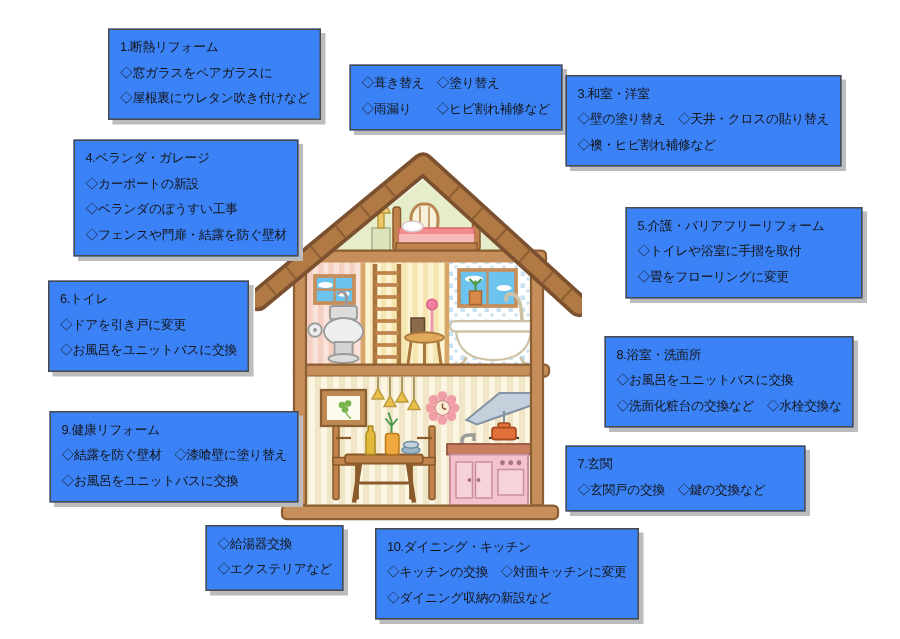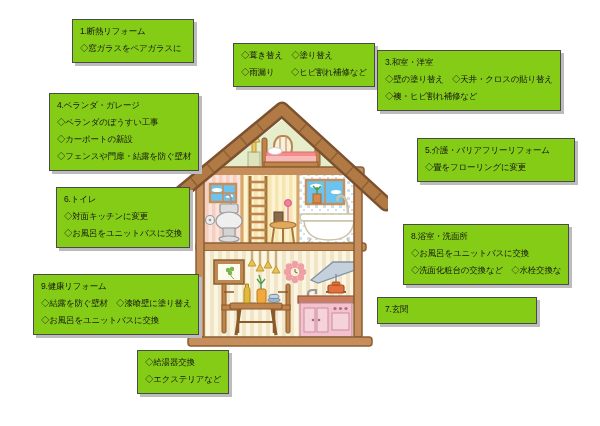--- a/index.html
+++ b/index.html
@@ -1,21 +1,21 @@
 <!DOCTYPE html>
 <html><head>
 <meta charset="utf-8">
 <style>
   html,body{margin:0;padding:0;background:#ffffff;}
   .canvas{
     position:relative;width:600px;height:426px;background:#ffffff;
     font-family:"Liberation Sans",sans-serif;overflow:hidden;
   }
   .box{
-    position:absolute;background:#84cc16;border:1px solid #4a4a4a;
+    position:absolute;background:#3b82f6;border:1px solid #4a4a4a;
     box-shadow:3px 3px 0 #bcbcbc;padding:3px 7px 5px 7px;
     white-space:nowrap;width:max-content;box-sizing:border-box;
   }
   .bt,.bl{font-size:8.5px;line-height:17px;color:#141414;letter-spacing:-0.2px;}
   .house{position:absolute;left:170px;top:100px;width:218px;height:250px;}
 </style>
 </head>
 <body>
 
 <div class="canvas">
@@ -255,66 +255,74 @@
         <line x1="211.1" y1="92.7" x2="204.3" y2="100.1"></line>
       </g>
     </g>
 
     <rect x="18" y="237" width="184" height="9" rx="3" fill="#C58E5B" stroke="#8C5F33" stroke-width="1.5"></rect>
   </svg>
 
   <div class="box" style="left:72px;top:19px;min-width:122px">
     <div class="bt">1.断熱リフォーム</div>
     <div class="bl">◇窓ガラスをペアガラスに</div>
+    <div class="bl">◇屋根裏にウレタン吹き付けなど</div>
   </div>
 
   <div class="box" style="left:233px;top:43px;min-width:116px">
     <div class="bl">◇葺き替え　◇塗り替え</div>
     <div class="bl">◇雨漏り　　◇ヒビ割れ補修など</div>
   </div>
 
   <div class="box" style="left:377px;top:50px;min-width:144px">
     <div class="bt">3.和室・洋室</div>
     <div class="bl">◇壁の塗り替え　◇天井・クロスの貼り替え</div>
     <div class="bl">◇襖・ヒビ割れ補修など</div>
   </div>
 
   <div class="box" style="left:49px;top:93px;min-width:126px">
     <div class="bt">4.ベランダ・ガレージ</div>
+    <div class="bl">◇カーポートの新設</div>
     <div class="bl">◇ベランダのぼうすい工事</div>
-    <div class="bl">◇カーポートの新設</div>
     <div class="bl">◇フェンスや門扉・結露を防ぐ壁材</div>
   </div>
 
   <div class="box" style="left:417px;top:138px;min-width:158px">
     <div class="bt">5.介護・バリアフリーリフォーム</div>
+    <div class="bl">◇トイレや浴室に手摺を取付</div>
     <div class="bl">◇畳をフローリングに変更</div>
   </div>
 
-  <div class="box" style="left:56px;top:187px;min-width:128px">
+  <div class="box" style="left:32px;top:187px;min-width:128px">
     <div class="bt">6.トイレ</div>
-    <div class="bl">◇対面キッチンに変更</div>
+    <div class="bl">◇ドアを引き戸に変更</div>
     <div class="bl">◇お風呂をユニットバスに交換</div>
   </div>
 
   <div class="box" style="left:403px;top:224px;min-width:140px">
     <div class="bt">8.浴室・洗面所</div>
     <div class="bl">◇お風呂をユニットバスに交換</div>
     <div class="bl">◇洗面化粧台の交換など　◇水栓交換な</div>
   </div>
 
   <div class="box" style="left:33px;top:274px;min-width:134px">
     <div class="bt">9.健康リフォーム</div>
     <div class="bl">◇結露を防ぐ壁材　◇漆喰壁に塗り替え</div>
     <div class="bl">◇お風呂をユニットバスに交換</div>
   </div>
 
   <div class="box" style="left:377px;top:297px;min-width:160px">
     <div class="bt">7.玄関</div>
+    <div class="bl">◇玄関戸の交換　◇鍵の交換など</div>
   </div>
 
   <div class="box" style="left:137px;top:350px;min-width:70px">
     <div class="bl">◇給湯器交換</div>
     <div class="bl">◇エクステリアなど</div>
   </div>
 
+  <div class="box" style="left:250px;top:352px;min-width:138px">
+    <div class="bt">10.ダイニング・キッチン</div>
+    <div class="bl">◇キッチンの交換　◇対面キッチンに変更</div>
+    <div class="bl">◇ダイニング収納の新設など</div>
+  </div>
 
 </div>
 
 </body></html>

